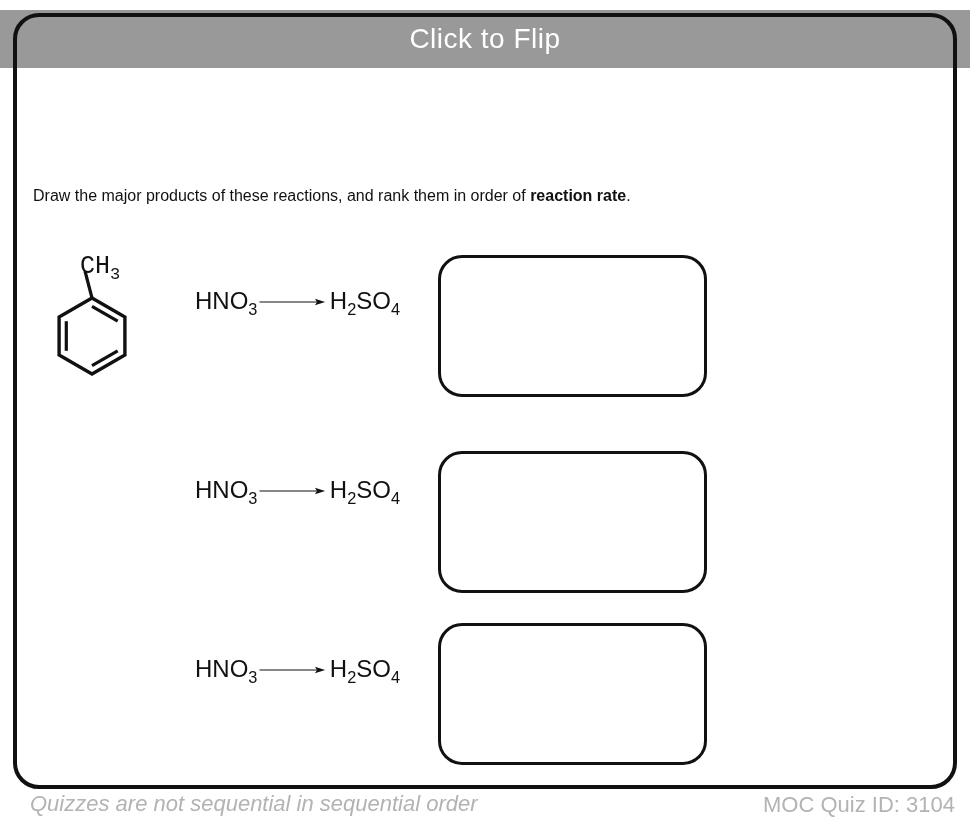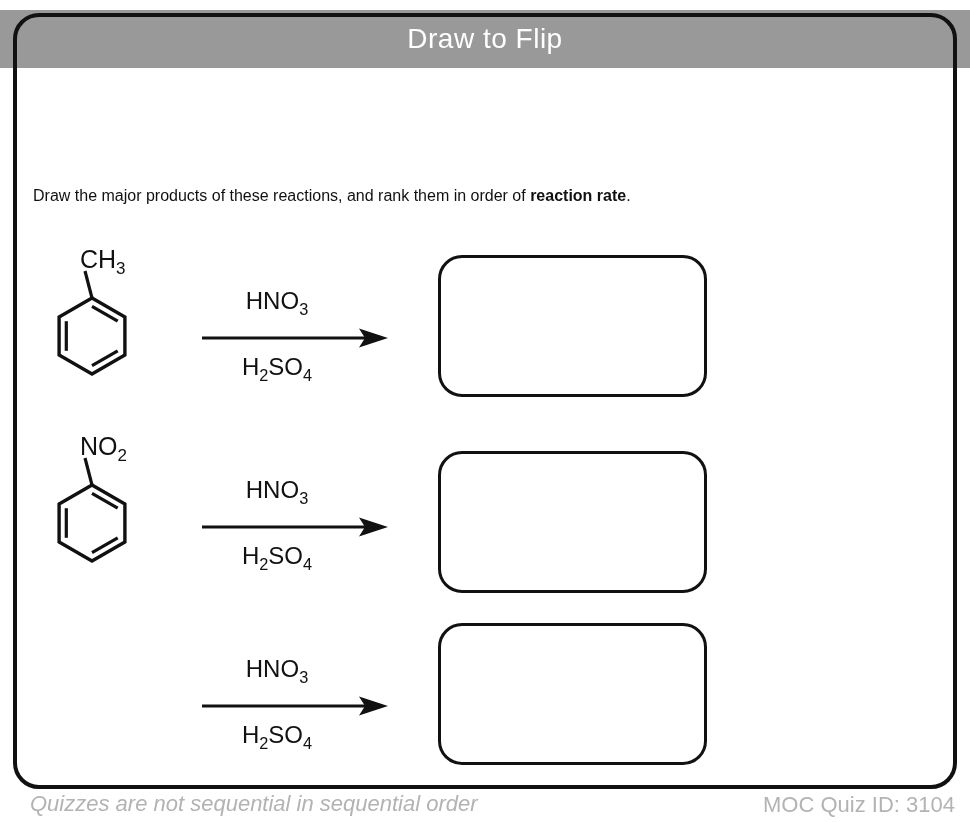--- a/index.html
+++ b/index.html
@@ -20,24 +20,24 @@
   }
   .instruction{position:absolute;left:33px;top:183px;font-size:16px;line-height:26px;z-index:3;white-space:nowrap;}
   .instruction b{font-weight:700;}
 
   .rxn-row{position:absolute;left:0;width:100%;height:172px;z-index:3;}
   .row-1{top:245px}.row-2{top:432px}.row-3{top:618px}
 
   .molecule{position:absolute;left:42px;top:0;width:125px;height:158px;}
   .mol-svg{position:absolute;left:0;top:0;}
   .mol-svg .stroke{stroke:var(--ink,#111);fill:none;}
-  .sub-label{position:absolute;left:38px;top:1px;font-size:25px;line-height:27px;white-space:nowrap;}
+  .sub-label{position:absolute;left:38px;top:8px;font-size:25px;line-height:27px;white-space:nowrap;font-family:Liberation Mono, monospace;}
   sub{font-size:.68em;}
 
-  .arrow-block{position:absolute;left:195px;width:205px;display:flex;flex-direction:column;}
+  .arrow-block{position:absolute;left:195px;width:205px;display:flex;flex-direction:row;}
   .row-1 .arrow-block{top:42px}.row-2 .arrow-block{top:44px}.row-3 .arrow-block{top:37px}
   .reagent{width:164px;text-align:center;font-size:24px;line-height:28px;}
   .arrow-svg{display:block;margin:2px 0;}
   .arrow-svg .stroke{stroke:var(--ink,#111);fill:none;}
   .arrow-svg .head{fill:var(--ink,#111);stroke:none;}
 
   .answer-box{
     position:absolute;left:438px;width:263px;height:136px;background:#fff;
     border:3px solid var(--ink,#111);border-radius:24px;
   }
@@ -47,21 +47,21 @@
   .footer-right{position:absolute;right:15px;top:792px;font-size:22px;color:var(--footer-gray,#b3b3b3);z-index:1;}
 </style>
 </head>
 <body>
 
 <div id="stage">
 
   <div class="band"></div>
 
   <div class="title">
-    <span>Draw to Flip</span>
+    <span>Click to Flip</span>
   </div>
 
   <div class="card"></div>
 
   <div class="instruction">
     <span>Draw the major products of these reactions, and rank them in order of </span><b>reaction rate</b><span>.</span>
   </div>
 
   <div class="rxn-row row-1">
     <div class="molecule">
@@ -79,30 +79,20 @@
       <svg class="arrow-svg" width="205" height="26" viewBox="0 0 205 26">
         <line class="stroke" stroke-width="3.2" x1="7" y1="13" x2="170" y2="13"></line>
         <polygon class="head" points="164,3.5 193,13 164,22.5 170,13"></polygon>
       </svg>
       <div class="reagent"><span>H</span><sub>2</sub><span>SO</span><sub>4</sub></div>
     </div>
     <div class="answer-box"></div>
   </div>
 
   <div class="rxn-row row-2">
-    <div class="molecule">
-      <svg class="mol-svg" width="125" height="158" viewBox="0 0 125 158">
-        <polygon class="stroke" stroke-width="3.4" points="50,53 82.9,72 82.9,110 50,129 17.1,110 17.1,72"></polygon>
-        <line class="stroke" stroke-width="3.2" x1="50" y1="61.4" x2="75.7" y2="76.2"></line>
-        <line class="stroke" stroke-width="3.2" x1="24.3" y1="76.2" x2="24.3" y2="105.8"></line>
-        <line class="stroke" stroke-width="3.2" x1="75.7" y1="105.8" x2="50" y2="120.6"></line>
-        <line class="stroke" stroke-width="3.2" x1="50" y1="53" x2="43" y2="26"></line>
-      </svg>
-      <div class="sub-label"><span>NO</span><sub>2</sub></div>
-    </div>
     <div class="arrow-block">
       <div class="reagent"><span>HNO</span><sub>3</sub><span></span><sub></sub></div>
       <svg class="arrow-svg" width="205" height="26" viewBox="0 0 205 26">
         <line class="stroke" stroke-width="3.2" x1="7" y1="13" x2="170" y2="13"></line>
         <polygon class="head" points="164,3.5 193,13 164,22.5 170,13"></polygon>
       </svg>
       <div class="reagent"><span>H</span><sub>2</sub><span>SO</span><sub>4</sub></div>
     </div>
     <div class="answer-box"></div>
   </div>

